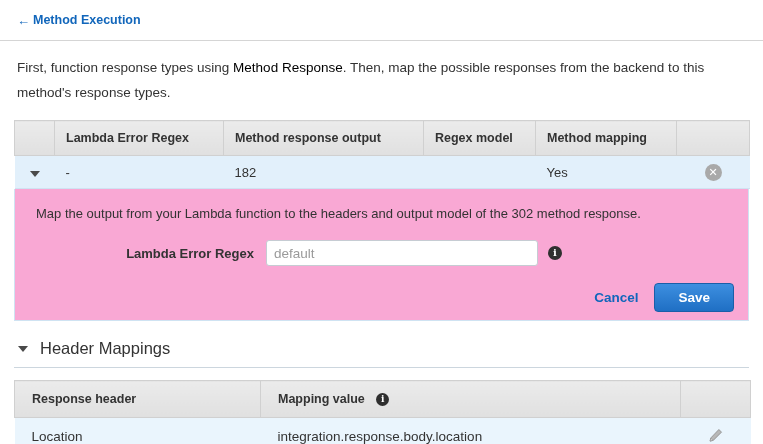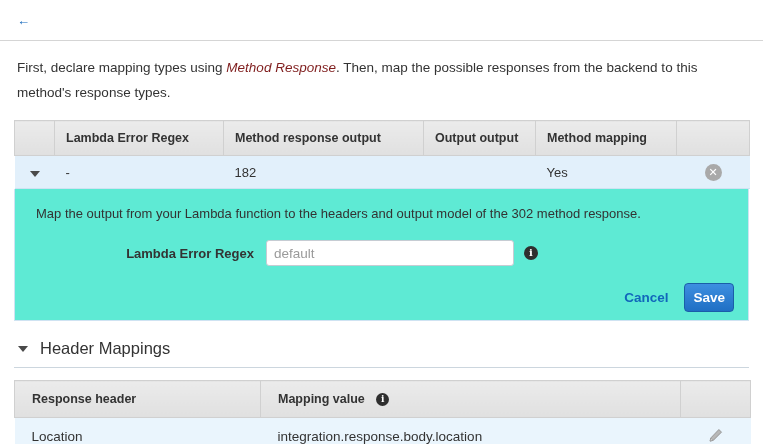--- a/index.html
+++ b/index.html
@@ -52,24 +52,23 @@
 
   
   .intro {
     padding: 14px 17px 0 17px;
     font-size: 13.5px;
     line-height: 25px;
     color: #333333;
     max-width: 730px;
   }
   .intro a {
-    color: #7f1d1d;
+    color: #000000;
     text-decoration: none;
     cursor: pointer;
-    font-style: italic;
   }
 
   
   .resp-table-wrap {
     margin: 15px 14px 0 14px;
     width: 735px;
   }
   table.resp-table {
     border-collapse: collapse;
     width: 735px;
@@ -136,21 +135,21 @@
     text-align: center;
     font-weight: bold;
     cursor: pointer;
     font-family: "DejaVu Sans", sans-serif;
   }
 
   
   .expand-panel {
     width: 735px;
     margin: 0 14px;
-    background: #5eead4;
+    background: #f9a8d4;
     border-left: 1px solid #cfe3f2;
     border-right: 1px solid #cfe3f2;
     border-bottom: 1px solid #cfe3f2;
     box-sizing: border-box;
     padding: 16px 0 8px 0;
   }
   .panel-desc {
     font-size: 13px;
     color: #333333;
     padding: 0 0 0 21px;
@@ -166,21 +165,21 @@
   .field-label {
     width: 230px;
     text-align: right;
     font-size: 13px;
     font-weight: bold;
     color: #333333;
     padding-right: 12px;
     box-sizing: border-box;
   }
   .text-input {
-    width: 248px;
+    width: 272px;
     height: 26px;
     border: 1px solid #c6ccd3;
     border-radius: 3px;
     background: #ffffff;
     font-size: 13.5px;
     color: #333333;
     padding: 0 7px;
     box-sizing: border-box;
     outline: none;
     font-family: "Liberation Sans", sans-serif;
@@ -216,21 +215,21 @@
     cursor: pointer;
     text-decoration: none;
   }
   .primary-btn {
     background: linear-gradient(to bottom, #3d8fe0 0%, #1f6fc4 100%);
     border: 1px solid #1a5ea8;
     border-radius: 4px;
     color: #ffffff;
     font-size: 13.5px;
     font-weight: bold;
-    padding: 6px 8px;
+    padding: 6px 23px;
     cursor: pointer;
     font-family: "Liberation Sans", sans-serif;
     line-height: 15px;
     text-align: center;
   }
 
   
   .section {
     margin-top: 18px;
     padding-left: 14px;
@@ -311,35 +310,36 @@
     vertical-align: 1px;
     font-family: "DejaVu Serif", serif;
   }
 </style>
 </head>
 <body>
 
 <div class="page-header">
   <a class="back-link">
     <span class="arrow">←</span>
+    <span>Method Execution</span>
   </a>
 </div>
 
 <div class="intro">
-  <span>First, declare mapping types using </span><a>Method Response</a><span>. Then, map the possible responses from the backend to this method's response types.</span>
+  <span>First, function response types using </span><a>Method Response</a><span>. Then, map the possible responses from the backend to this method's response types.</span>
 </div>
 
 <div class="resp-table-wrap">
   <table class="resp-table">
     <thead>
       <tr>
         <th class="col-caret"></th>
         <th class="col-regex">Lambda Error Regex</th>
         <th class="col-status">Method response output</th>
-        <th class="col-model">Output output</th>
+        <th class="col-model">Regex model</th>
         <th class="col-default">Method mapping</th>
         <th class="col-del"></th>
       </tr>
     </thead>
     <tbody>
       <tr>
         <td class="caret-cell">
           <span class="caret-down"></span>
         </td>
         <td>-</td>

